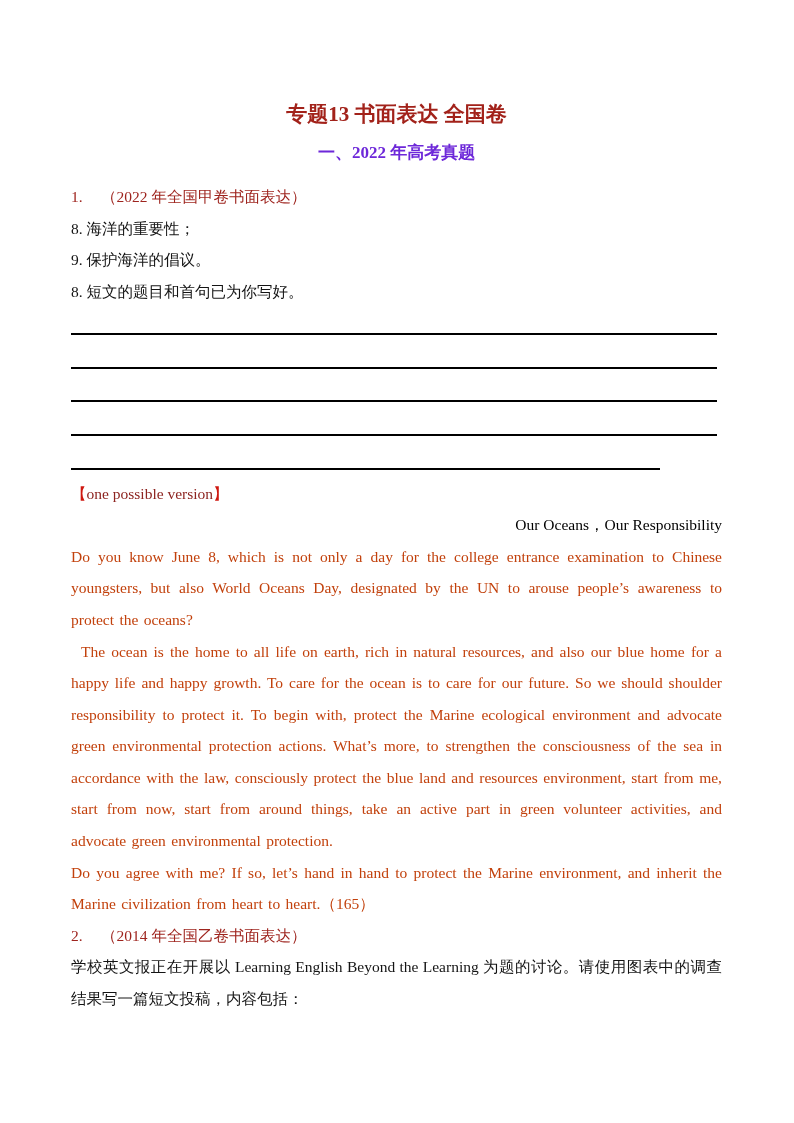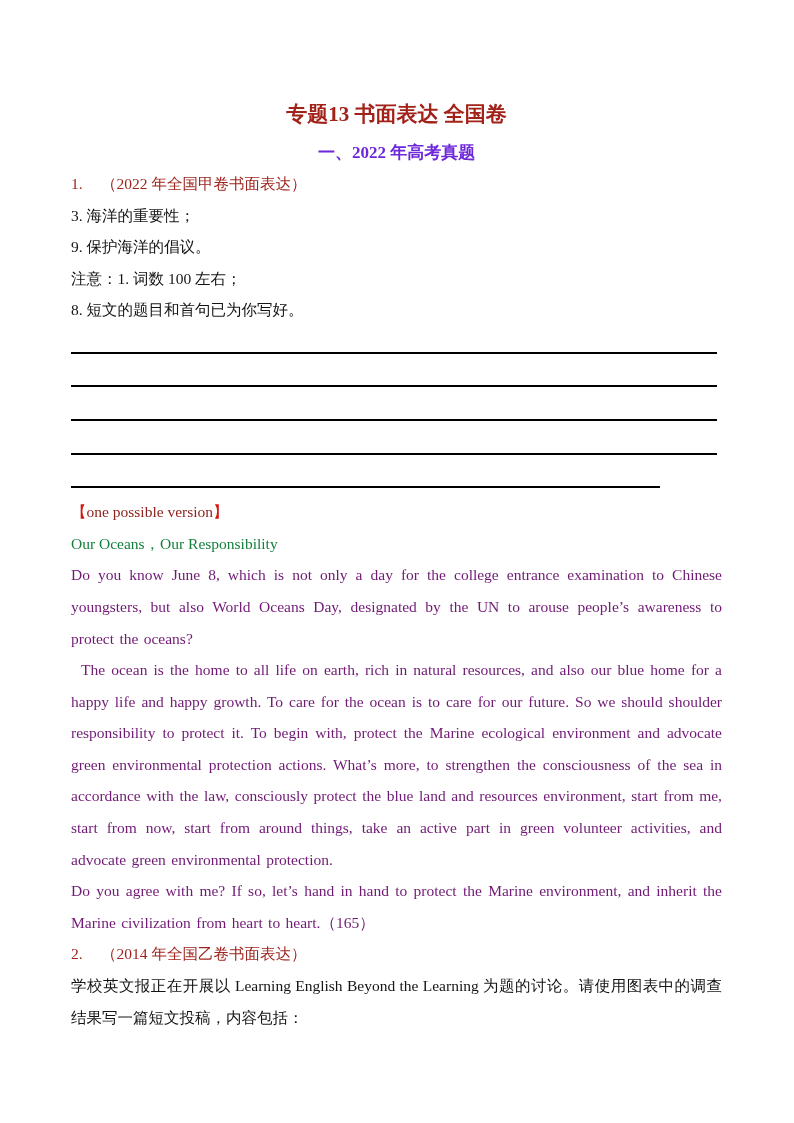--- a/index.html
+++ b/index.html
@@ -22,59 +22,58 @@
     color:#a2221a;
   }
   .doc-subtitle {
     margin:12px 0 0 0;
     text-align:center;
     font-size:17px; line-height:24px;
     font-weight:bold;
     color:#6d28d9;
   }
 
-  .body-flow { margin-top:3px; font-size:15.5px; line-height:31.6px; }
+  .body-flow { margin-top:16px; font-size:15.5px; line-height:31.6px; }
   .body-flow p { margin:0; }
 
   .q-heading { color:#9e241e; }
   .q-num { display:inline-block; min-width:30px; }
 
   .writing-lines { margin-top:-5.8px; }
   .write-line {
     height:31.6px;
     width:646px;
     border-bottom:2px solid #000;
   }
   .write-line.short { width:589px; }
 
   .answer-label { margin-top:8px !important; color:#8d2420; }
   .answer-label .bracket { color:#cf1810; }
 
-  .essay-title { text-align:left; color:#15803d; }
-  .essay { color:#701a75; text-align:justify; word-spacing:1.5px; }
+  .essay-title { text-align:right; color:#000000; }
+  .essay { color:#c2410c; text-align:justify; word-spacing:1.5px; }
   .essay.indent { text-indent:10px; }
 
   .black-prompt { text-align:justify; }
 </style>
 </head>
 <body>
 
 <div class="page">
   <div class="content">
 
     <h1 class="doc-title">专题13 书面表达 全国卷</h1>
     <h2 class="doc-subtitle">一、2022 年高考真题</h2>
 
     <div class="body-flow">
 
       <p class="q-heading"><span class="q-num">1.</span><span>（2022 年全国甲卷书面表达）</span></p>
 
-      <p>3. 海洋的重要性；</p>
+      <p>8. 海洋的重要性；</p>
       <p>9. 保护海洋的倡议。</p>
-      <p>注意：1. 词数 100 左右；</p>
       <p>8. 短文的题目和首句已为你写好。</p>
 
       <div class="writing-lines">
         <div class="write-line"></div>
         <div class="write-line"></div>
         <div class="write-line"></div>
         <div class="write-line"></div>
         <div class="write-line short"></div>
       </div>
 

